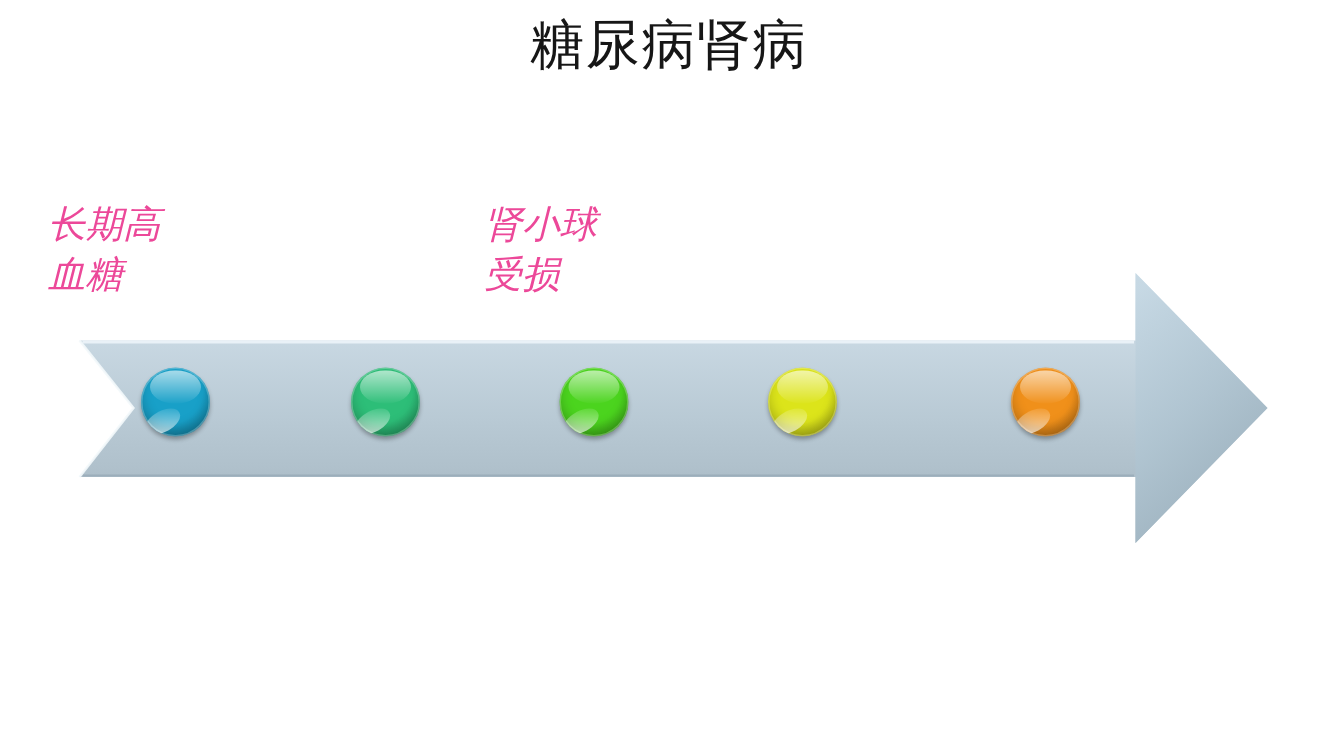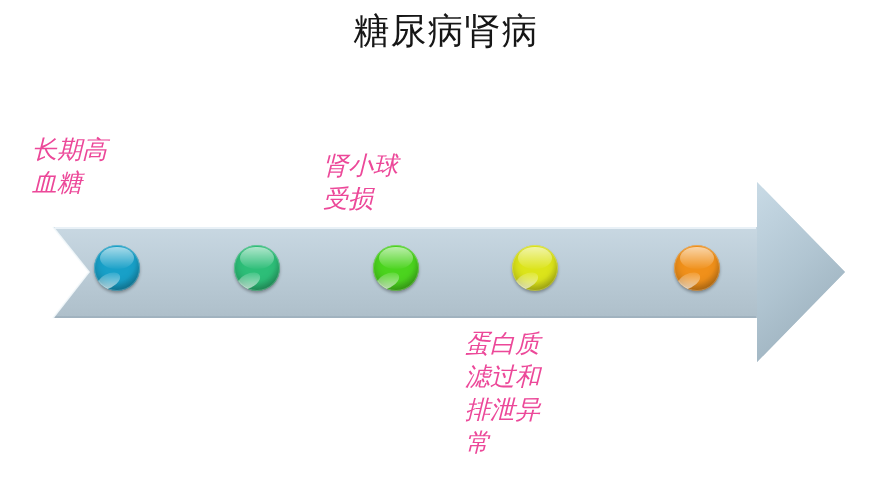--- a/index.html
+++ b/index.html
@@ -136,32 +136,28 @@
     <div class="rim"></div>
     <div class="gloss-top"></div>
     <div class="gloss-bottom"></div>
   </div>
 
   <div class="node-dot" style="left: 373px; top: 245px; background: radial-gradient(circle at 40% 32%, rgb(75, 212, 30) 0%, rgb(75, 212, 30) 55%, rgba(0, 0, 0, 0.28) 100%), rgb(75, 212, 30);">
     <div class="rim"></div>
     <div class="gloss-top"></div>
     <div class="gloss-bottom"></div>
   </div>
-  <div class="node-label label-above" style="left:323px; top:149px;">肾小球
+  <div class="node-label label-above" style="left:323px; top:133px;">肾小球
 受损</div>
 
   <div class="node-dot" style="left: 512px; top: 245px; background: radial-gradient(circle at 40% 32%, rgb(220, 228, 26) 0%, rgb(220, 228, 26) 55%, rgba(0, 0, 0, 0.28) 100%), rgb(220, 228, 26);">
     <div class="rim"></div>
     <div class="gloss-top"></div>
     <div class="gloss-bottom"></div>
   </div>
-  <div class="node-label label-below" style="left:465px; top:327px;">蛋白质
-滤过和
-排泄异
-常</div>
 
   <div class="node-dot" style="left: 674px; top: 245px; background: radial-gradient(circle at 40% 32%, rgb(240, 144, 26) 0%, rgb(240, 144, 26) 55%, rgba(0, 0, 0, 0.28) 100%), rgb(240, 144, 26);">
     <div class="rim"></div>
     <div class="gloss-top"></div>
     <div class="gloss-bottom"></div>
   </div>
 
 </div>
 
 </body></html>

